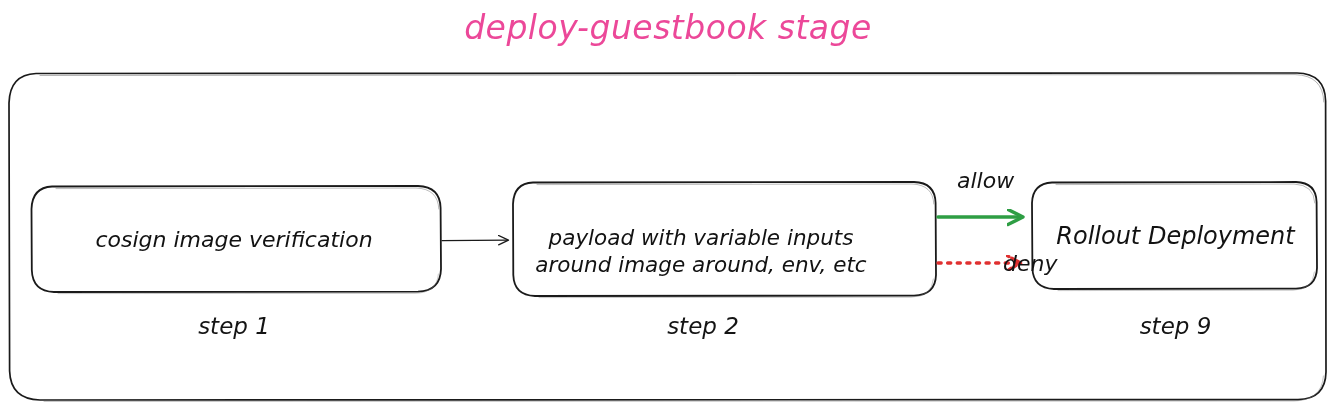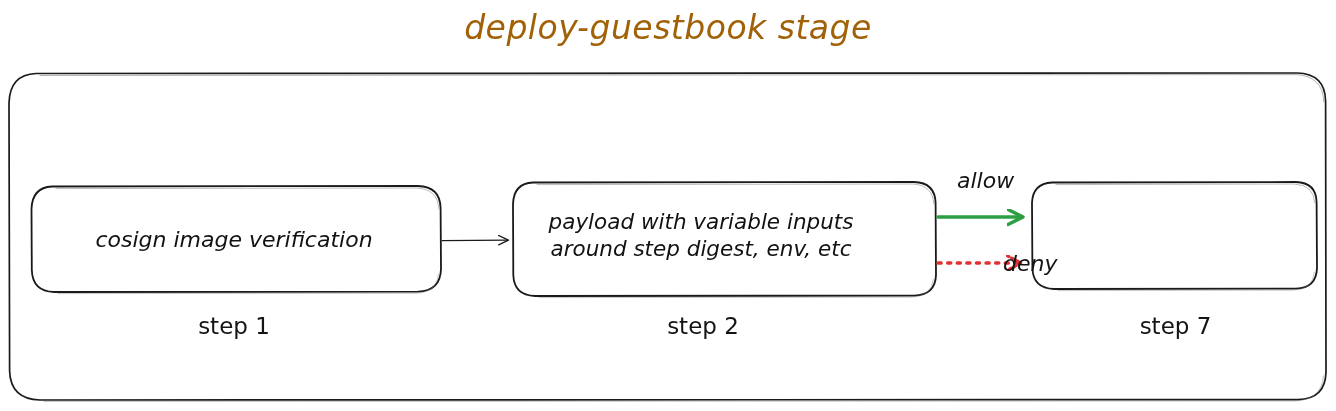--- a/index.html
+++ b/index.html
@@ -29,21 +29,21 @@
   }
 
   .stage-title {
     position: absolute;
     left: 0;
     top: 8px;
     width: 1336px;
     text-align: center;
     font-size: 33px;
     letter-spacing: 0.5px;
-    color: #a16207;
+    color: #ec4899;
     font-family: "DejaVu Sans", sans-serif;
     font-style: italic;
     font-weight: 400;
   }
 
   .node-text {
     position: absolute;
     display: flex;
     flex-direction: column;
     align-items: center;
@@ -63,38 +63,39 @@
     left: 34px;
     top: 188px;
     width: 400px;
     height: 104px;
     font-size: 22px;
     justify-content: center;
   }
   
   #node-2-text {
     left: 515px;
-    top: 180px;
+    top: 196px;
     width: 372px;
     height: 110px;
     font-size: 21.5px;
   }
   
   #node-3-text {
     left: 1035px;
     top: 184px;
     width: 281px;
     height: 104px;
     font-size: 24px;
   }
 
   .step-label {
     position: absolute;
     text-align: center;
     font-size: 23px;
+    font-style: italic;
     color: #141414;
     font-family: "DejaVu Sans", sans-serif;
     white-space: nowrap;
   }
   #step-label-1 { left: 34px; top: 313px; width: 400px; }
   #step-label-2 { left: 493px; top: 313px; width: 420px; }
   #step-label-3 { left: 1035px; top: 313px; width: 281px; }
 
   .edge-label {
     position: absolute;
@@ -171,24 +172,27 @@
       <line x1="938" y1="263" x2="1020" y2="263" stroke="#e03030" stroke-width="3.3" stroke-dasharray="3.2 6.4" marker-end="url(#arrow-red)" stroke-linecap="round"></line>
     </g>
   </svg>
 
   <div class="node-text" id="node-1-text">
     <span class="line">cosign image verification</span>
   </div>
 
   <div class="node-text" id="node-2-text">
     <span class="line">payload with variable inputs</span>
-    <span class="line">around step digest, env, etc</span>
+    <span class="line">around image around, env, etc</span>
   </div>
 
+  <div class="node-text" id="node-3-text">
+    <span class="line">Rollout Deployment</span>
+  </div>
 
   <div class="step-label" id="step-label-1">step 1</div>
   <div class="step-label" id="step-label-2">step 2</div>
-  <div class="step-label" id="step-label-3">step 7</div>
+  <div class="step-label" id="step-label-3">step 9</div>
 
   <div class="edge-label" id="edge-label-allow">allow</div>
   <div class="edge-label" id="edge-label-deny">deny</div>
 
 </div>
 
 </body></html>

